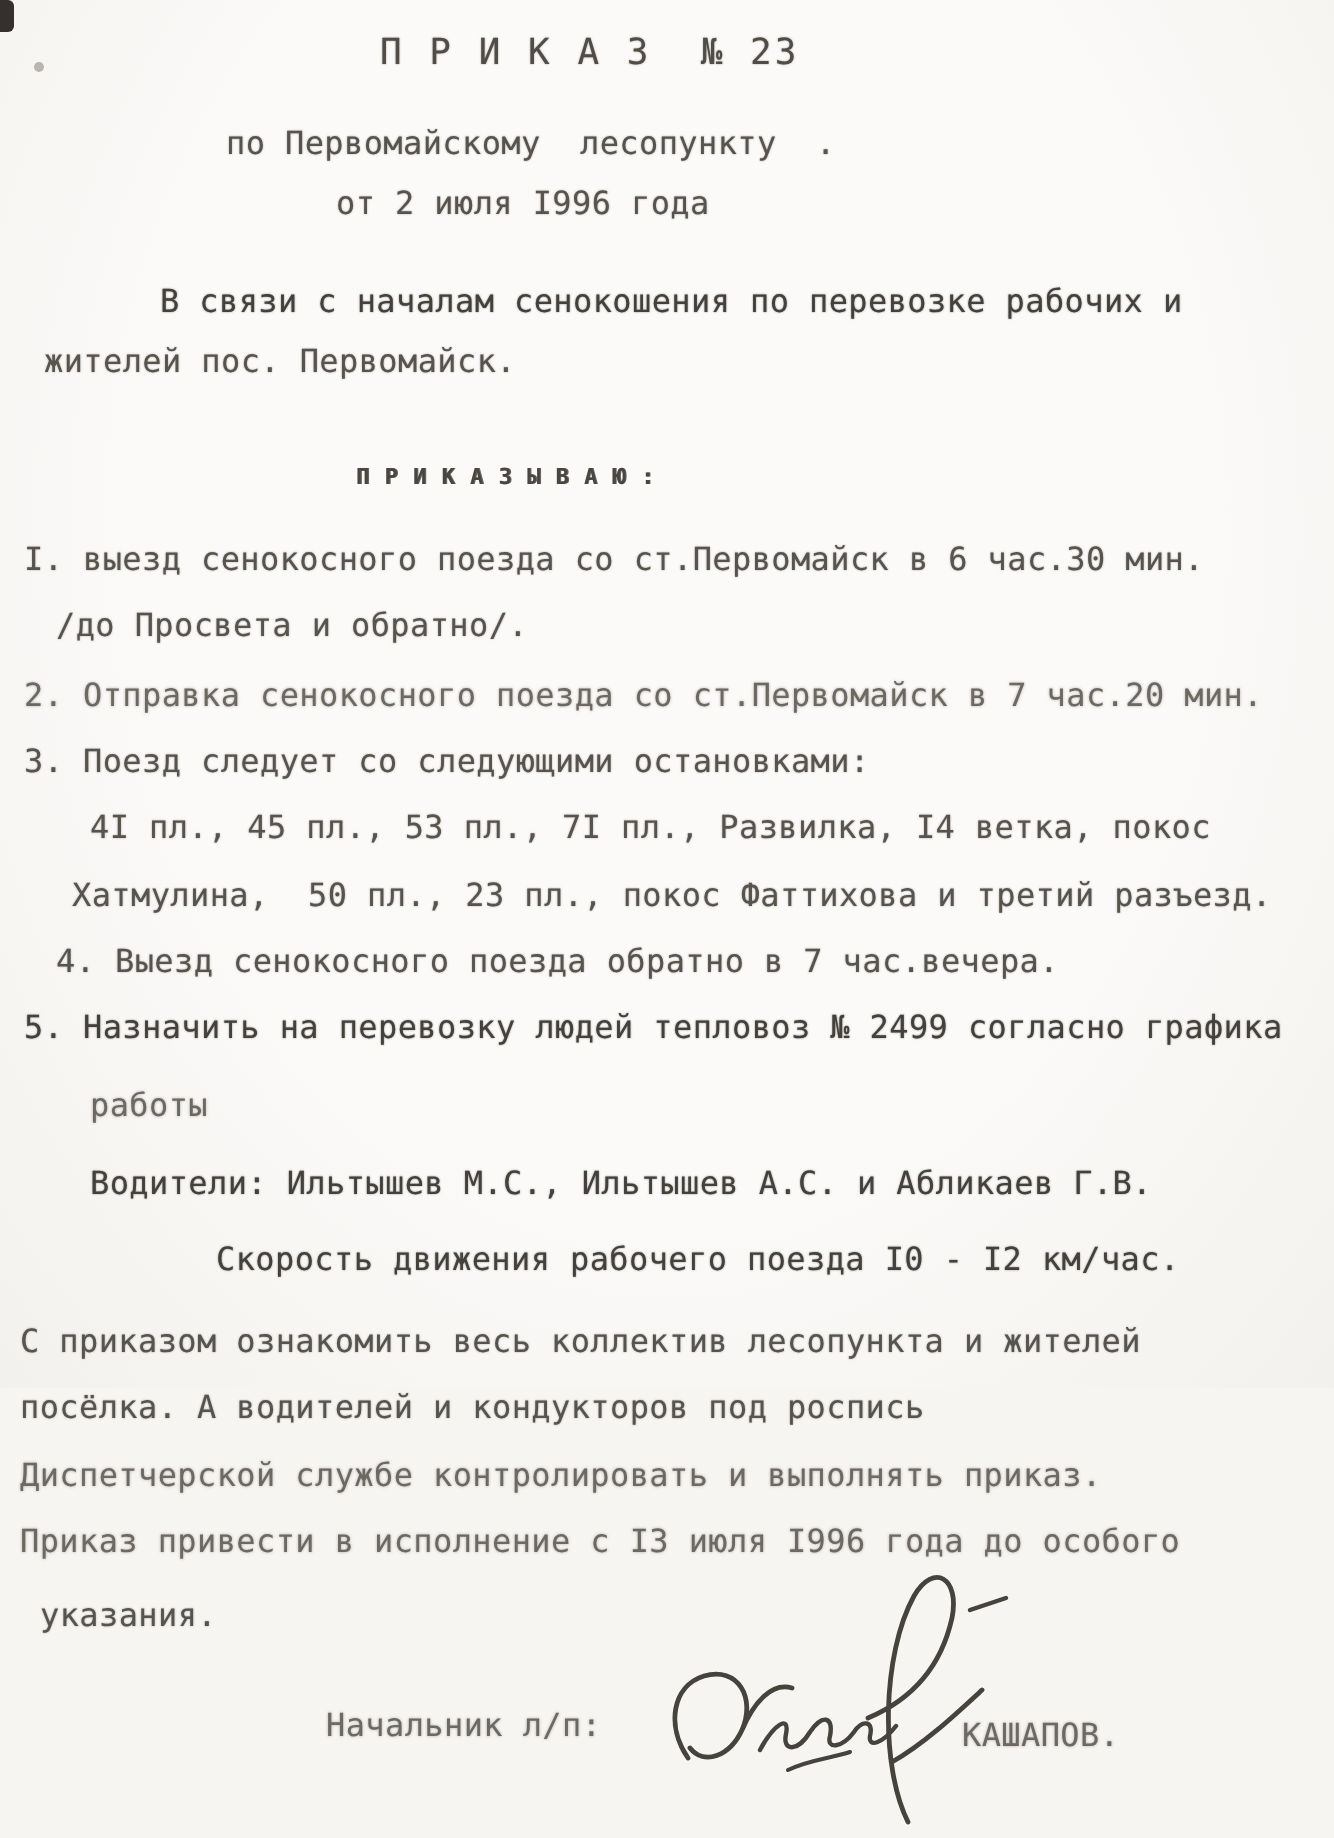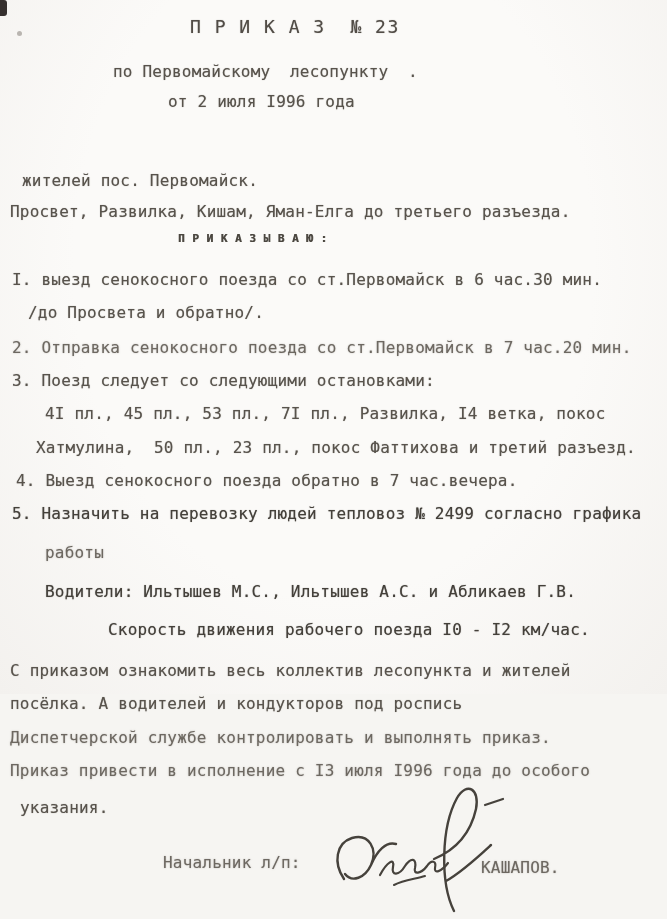--- a/index.html
+++ b/index.html
@@ -52,32 +52,32 @@
 
 <div class="paper">
 
   <div class="artifact a1"></div>
   <div class="artifact a2"></div>
 
   <div class="ln title" style="left:190px; top:16px">П Р И К А З  № 23</div>
   <div class="ln" style="left:113px; top:62px">по Первомайскому  лесопункту  .</div>
   <div class="ln" style="left:168px; top:92px">от 2 июля I996 года</div>
 
+  <div class="ln dk" style="left:80px; top:141px">В связи с началам сенокошения по перевозке рабочих и</div>
   <div class="ln" style="left:22px; top:171px">жителей пос. Первомайск.</div>
-  <div class="ln" style="left:10px; top:202px">Просвет, Развилка, Кишам, Яман-Елга до третьего разъезда.</div>
 
   <div class="ln heading" style="left:178px; top:232px">П Р И К А З Ы В А Ю :</div>
 
   <div class="ln" style="left:12px; top:270px">I. выезд сенокосного поезда со ст.Первомайск в 6 час.30 мин.</div>
   <div class="ln" style="left:28px; top:303px">/до Просвета и обратно/.</div>
   <div class="ln faded" style="left:12px; top:338px">2. Отправка сенокосного поезда со ст.Первомайск в 7 час.20 мин.</div>
   <div class="ln" style="left:12px; top:371px">3. Поезд следует со следующими остановками:</div>
   <div class="ln" style="left:45px; top:404px">4I пл., 45 пл., 53 пл., 7I пл., Развилка, I4 ветка, покос</div>
   <div class="ln" style="left:36px; top:438px">Хатмулина,  50 пл., 23 пл., покос Фаттихова и третий разъезд.</div>
-  <div class="ln" style="left:16px; top:471px">4. Выезд сенокосного поезда обратно в 7 час.вечера.</div>
+  <div class="ln" style="left:28px; top:471px">4. Выезд сенокосного поезда обратно в 7 час.вечера.</div>
   <div class="ln dk" style="left:12px; top:504px">5. Назначить на перевозку людей тепловоз № 2499 согласно графика</div>
   <div class="ln faded" style="left:45px; top:543px">работы</div>
   <div class="ln dk" style="left:45px; top:582px">Водители: Ильтышев М.С., Ильтышев А.С. и Абликаев Г.В.</div>
   <div class="ln dk" style="left:108px; top:620px">Скорость движения рабочего поезда I0 - I2 км/час.</div>
 
   <div class="ln" style="left:10px; top:694px">посёлка. А водителей и кондукторов под роспись</div>
   <div class="ln" style="left:10px; top:661px">С приказом ознакомить весь коллектив лесопункта и жителей</div>
   <div class="ln faded" style="left:10px; top:728px">Диспетчерской службе контролировать и выполнять приказ.</div>
   <div class="ln faded" style="left:10px; top:761px">Приказ привести в исполнение с I3 июля I996 года до особого</div>
   <div class="ln" style="left:20px; top:798px">указания.</div>

